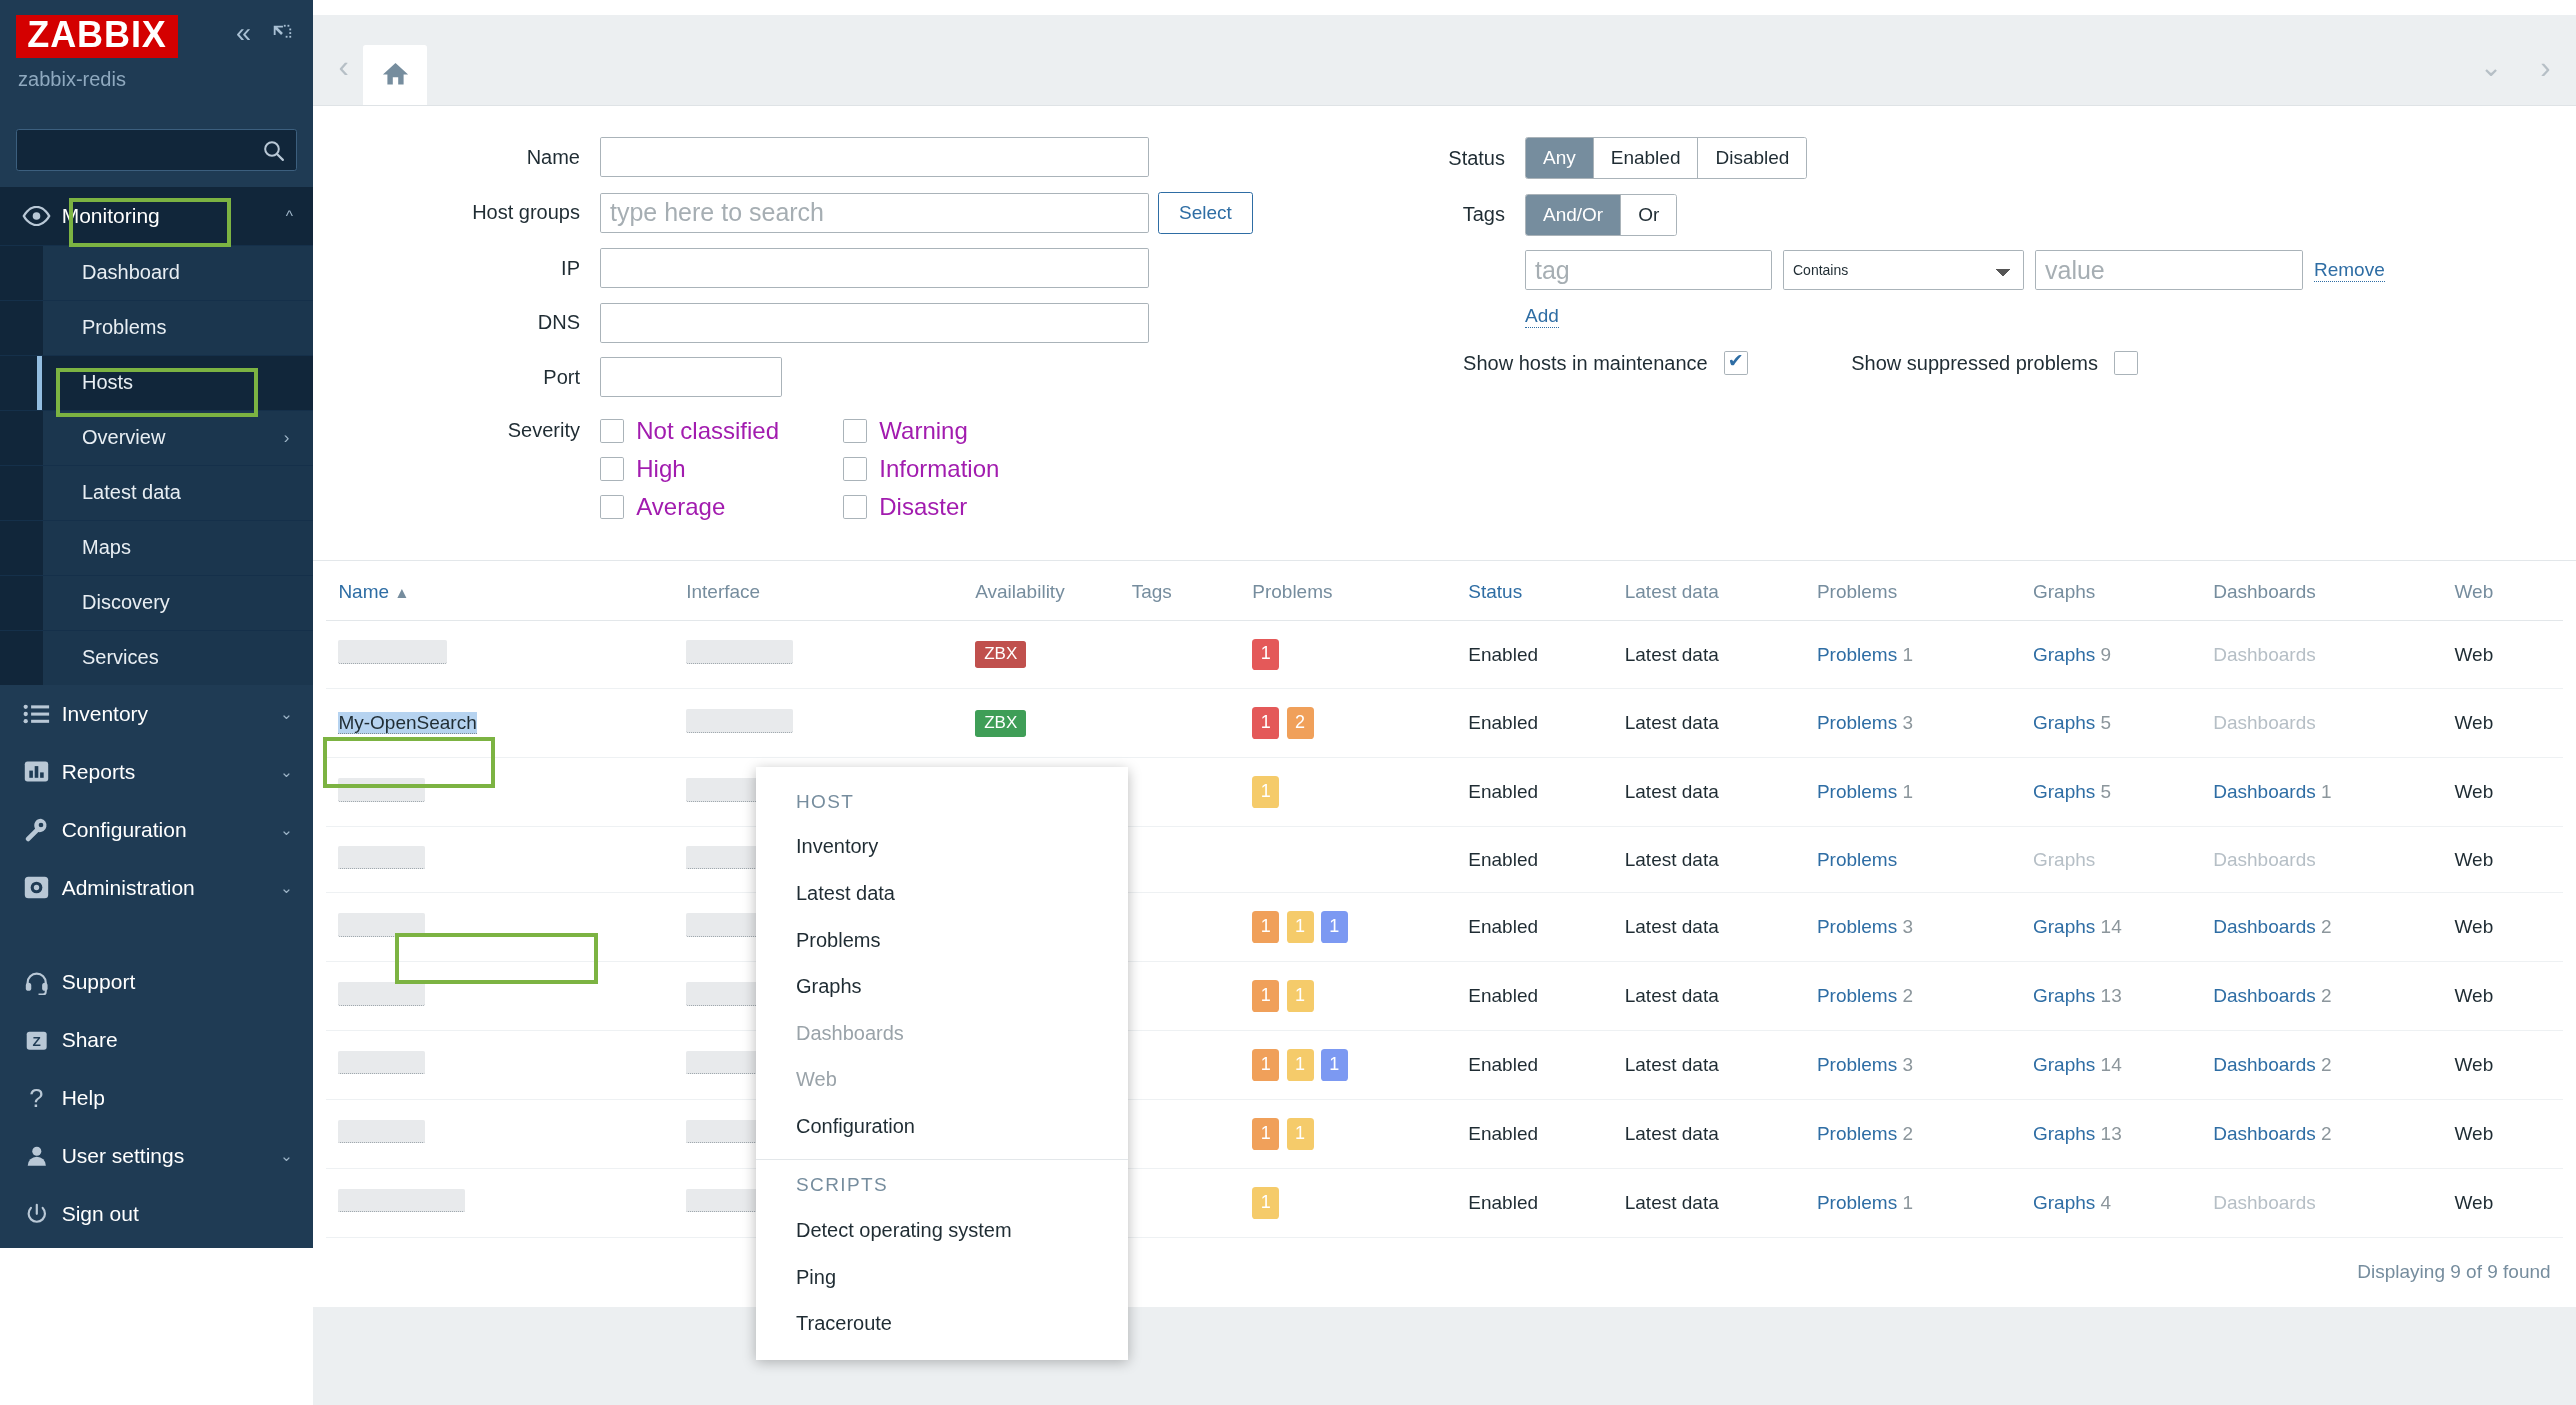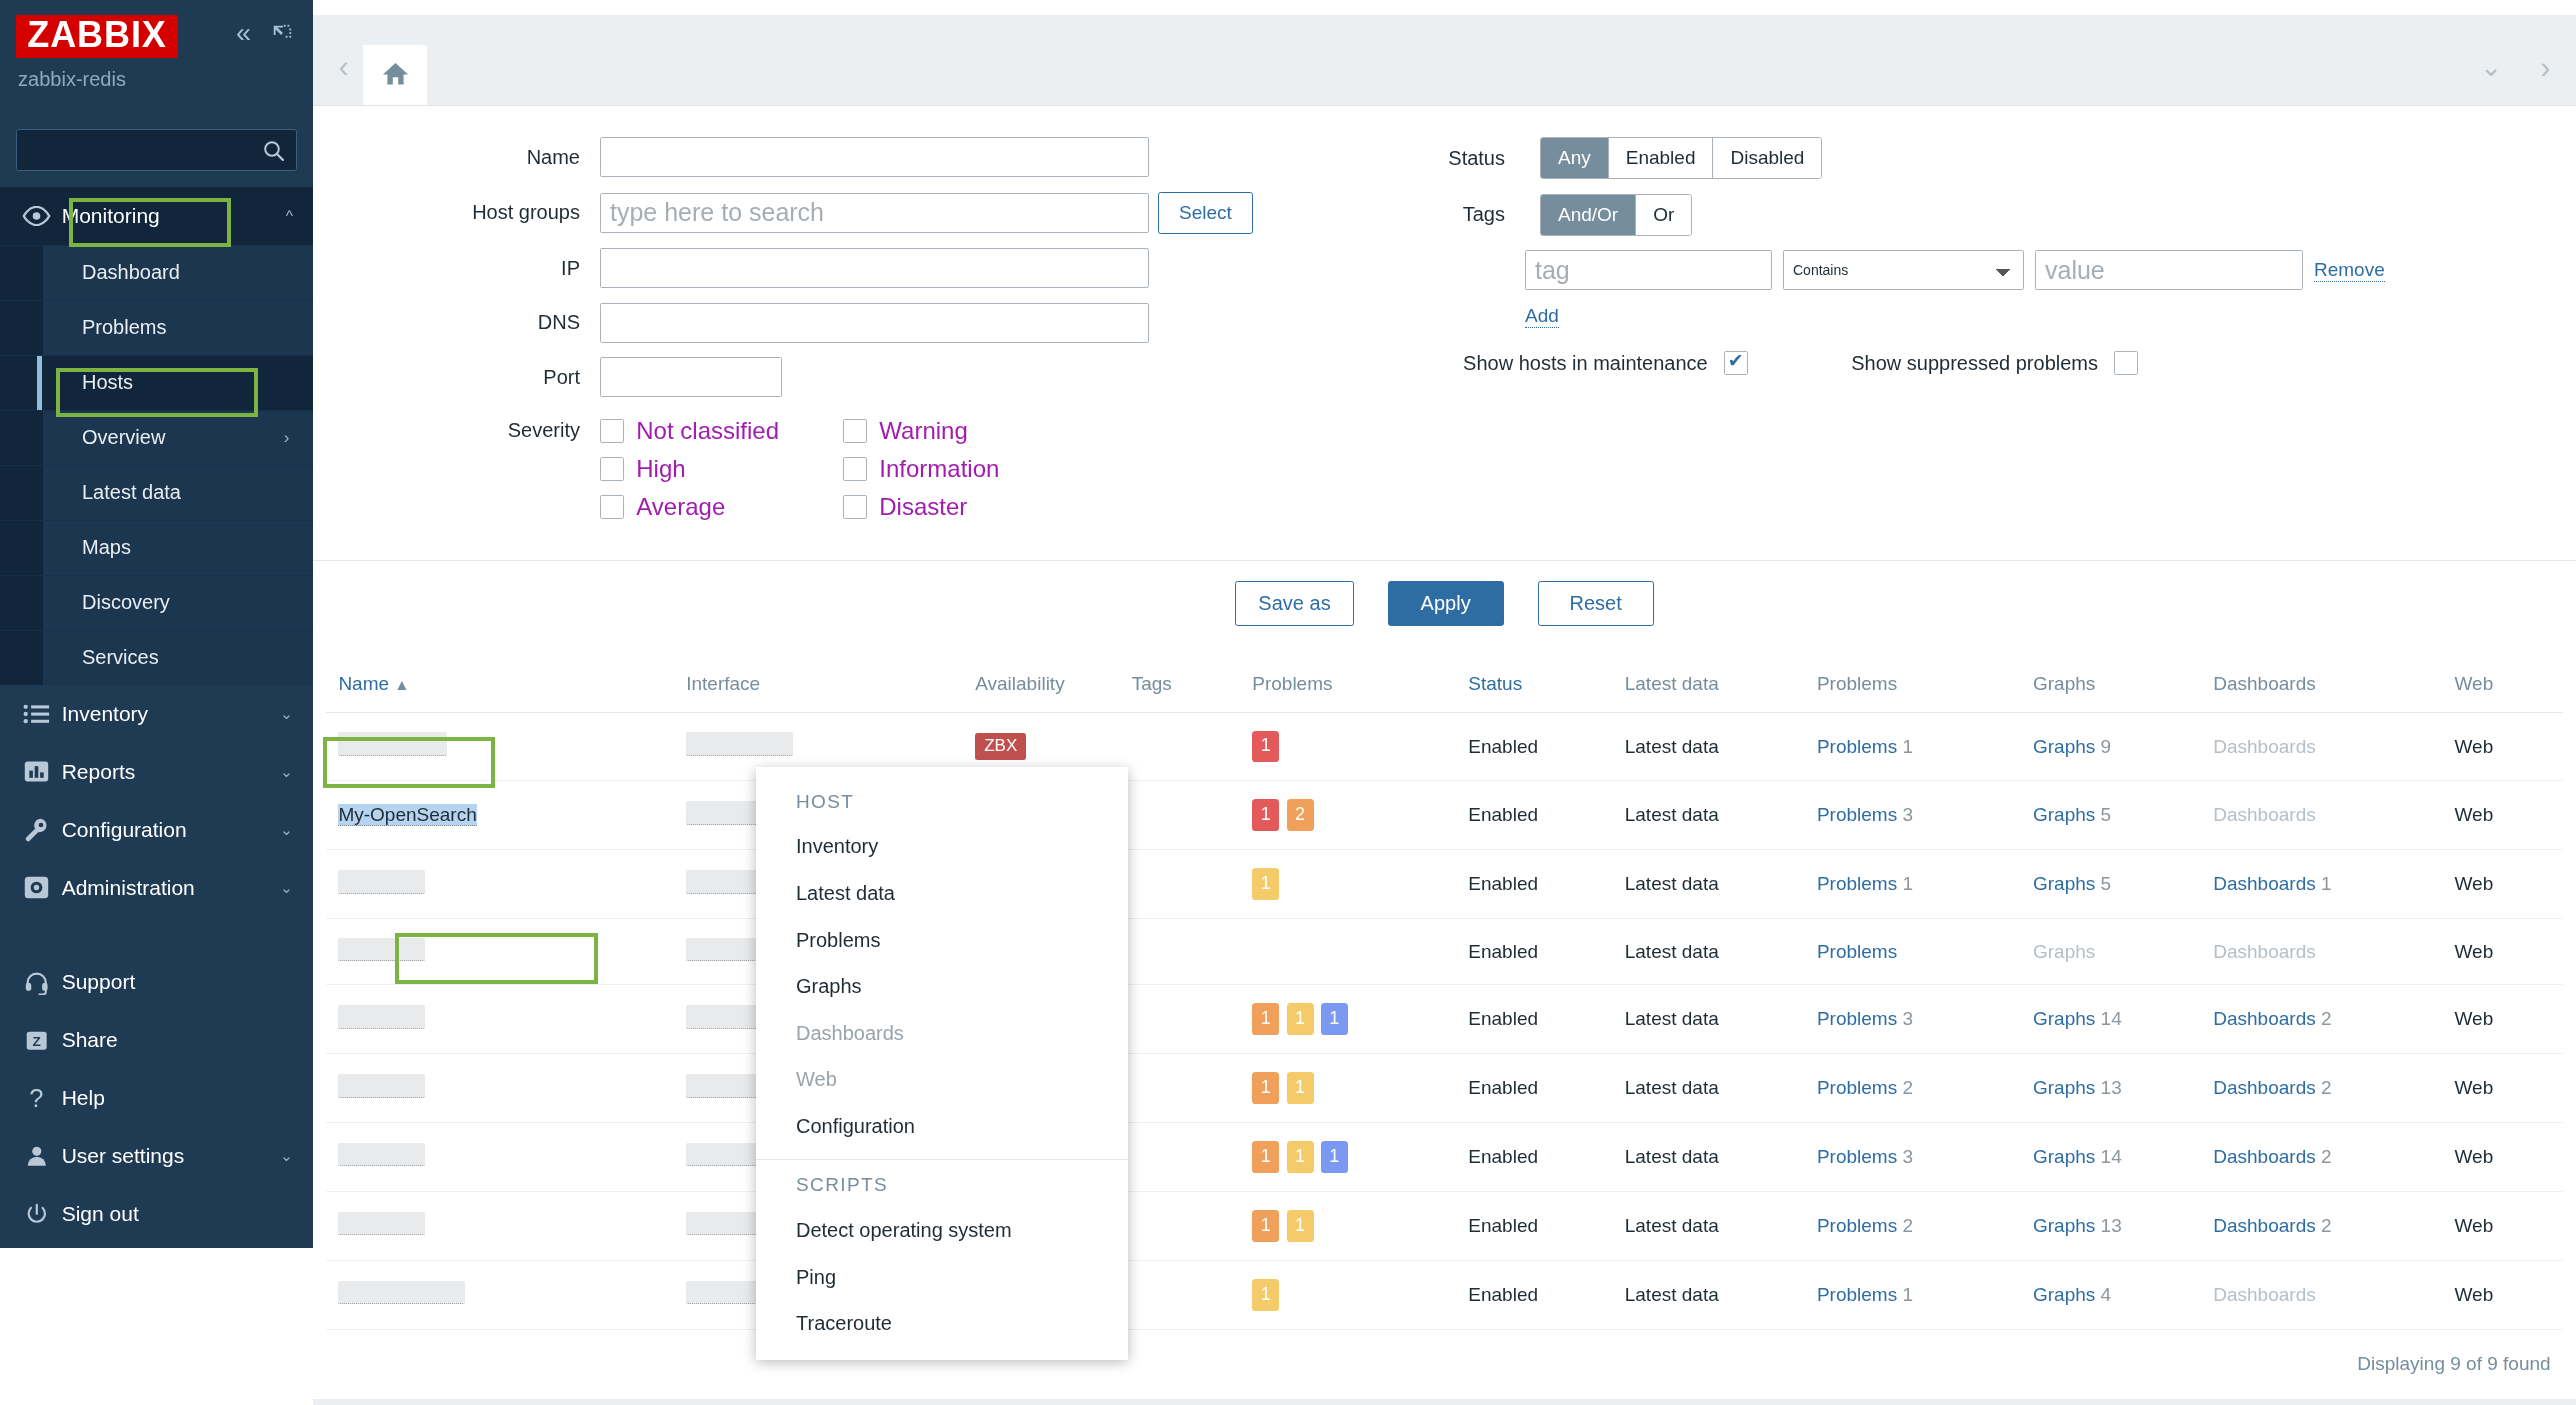--- a/index.html
+++ b/index.html
@@ -120,21 +120,21 @@
   .sev-grid { display: flex; flex-wrap: wrap; width: 726px; }
   .sev-item { width: 243px; display: flex; align-items: center; height: 38px; font-size: 24px; color: #a21caf; }
   .cbx {
     width: 23.6px; height: 23.6px; border: 0.9px solid #aab3b9; background: #fff; border-radius: 1.8px;
     margin-right: 12.7px; position: relative; display: inline-block; flex: 0 0 23.6px;
   }
   .cbx.checked::after {
     content: "✔"; position: absolute; left: 2.7px; top: -3.6px; color: #2e6da4; font-size: 19px;
   }
 
-  .seg { display: inline-flex; border: 0.9px solid #aab3b9; border-radius: 2.7px; overflow: hidden; height: 42px; margin-left: 15px; }
+  .seg { display: inline-flex; border: 0.9px solid #aab3b9; border-radius: 2.7px; overflow: hidden; height: 42px; }
   .seg span {
     display: flex; align-items: center; padding: 0 17px; font-size: 19px; color: #1f2c33;
     background: #fff; border-right: 0.9px solid #aab3b9; cursor: pointer;
   }
   .seg span:last-child { border-right: 0; }
   .seg span.active { background: #768d9e; color: #fff; }
 
   .tagrow { display: flex; align-items: center; gap: 11px; }
   .w-tag { width: 247px; }
   .w-val { width: 268px; }
@@ -532,25 +532,20 @@
                 <span class="cbx checked"></span>
                 <div style="width:354px;text-align:right;padding-right:16.3px;font-size:20px;color:#1f2c33;">Show suppressed problems</div>
                 <span class="cbx"></span>
               </div>
             </div>
           </div>
         </div>
 
         <div class="hdiv" style="margin-top:20px;"></div>
 
-        <div class="filter-actions">
-          <button class="btn btn-outline">Save as</button>
-          <button class="btn btn-primary">Apply</button>
-          <button class="btn btn-outline">Reset</button>
-        </div>
       </div>
 
       <div style="padding:0 12.7px;">
         <table class="hosts">
           <thead>
             <tr>
               <th class="c-name sortable">
                 <span>Name</span>
                 <span style="color:#768d9e;font-size:15.4px;">▲</span>
               </th>

